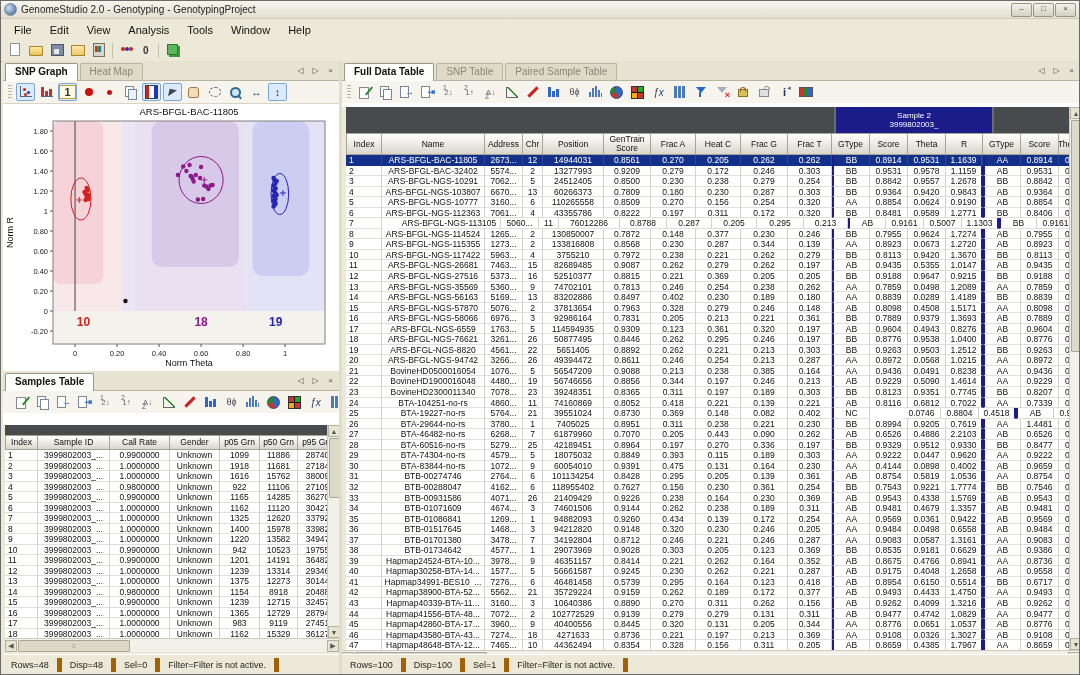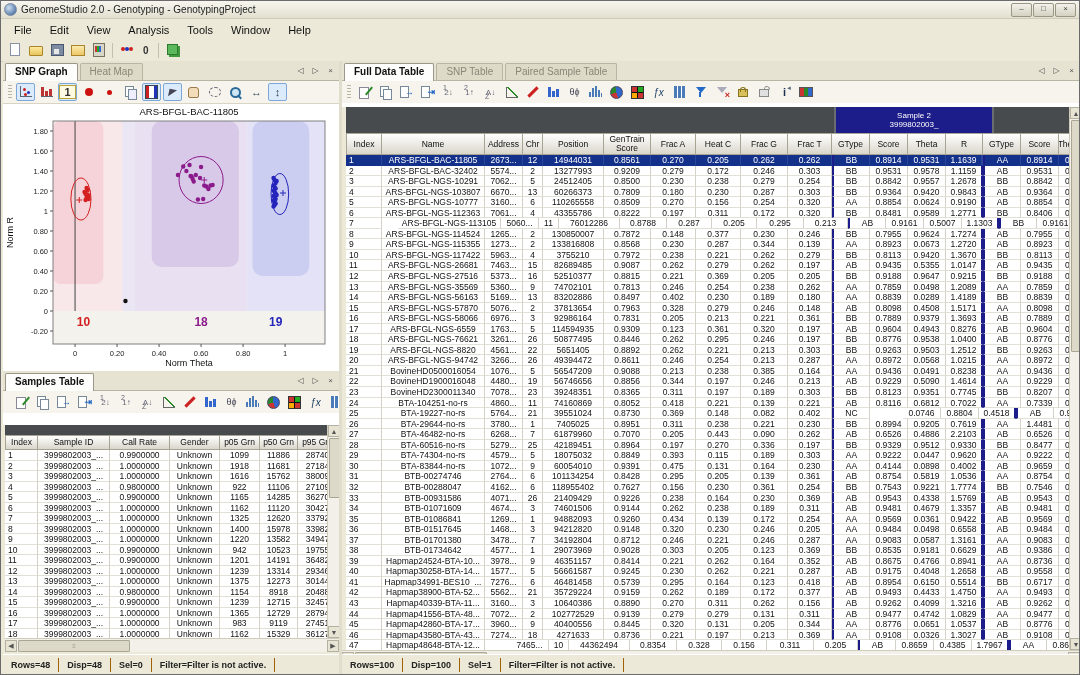--- a/index.html
+++ b/index.html
@@ -110,21 +110,21 @@
   .ggroup{height:100%;background:#1c1c8a;color:#fff;font-size:8px;line-height:9px;text-align:center;padding-top:4px;box-sizing:border-box;border-left:2px solid #6a6d70;border-right:2px solid #6a6d70;overflow:hidden;}
   .sband{height:10px;background:#474b4e;}
   
   .vscroll{position:absolute;width:12px;background:#f2f0e8;border-left:1px solid #cfccbc;}
   .hscroll{position:absolute;height:13px;background:#f2f0e8;border-top:1px solid #cfccbc;display:flex;align-items:center;}
   .sbtn{width:12px;height:12px;background:#e7e4d4;border:1px solid #b5b1a0;box-sizing:border-box;font-size:7px;color:#555;display:flex;align-items:center;justify-content:center;flex:0 0 auto;}
   .thumbv{position:absolute;left:1px;width:10px;background:#dcd9c8;border:1px solid #aaa694;border-radius:1px;}
   .thumbh{height:10px;background:#dcd9c8;border:1px solid #aaa694;border-radius:1px;margin:0 1px;display:flex;align-items:center;justify-content:center;font-size:6px;color:#998;}
   
   .statusbar{position:absolute;height:20px;background:#ece9d8;border-top:1px solid #fff;display:flex;align-items:center;font-size:9px;color:#222;}
-  .statusbar .seg{padding:0 8px;height:14px;line-height:14px;border-right:1px solid #a16207;font-weight:bold;}
+  .statusbar .seg{padding:0 8px;height:14px;line-height:14px;border-right:5px solid #a16207;}
 </style>
 </head>
 <body>
 
 <div id="window">
 
   <div class="titlebar">
     <span class="applogo"></span>
     <span class="title-text">GenomeStudio 2.0 - Genotyping - GenotypingProject</span>
     <span class="winbtns">
@@ -1455,21 +1455,21 @@
           <div class="tcell" style="width: 38px;">0.9108</div>
           <div class="tcell" style="width: 38px;">0.0326</div>
           <div class="tcell gright" style="width: 37px;">1.3027</div>
           <div class="tcell gleft" style="width: 38px;">AB</div>
           <div class="tcell" style="width: 38px;">0.9108</div>
           <div class="tcell" style="width: 20px;">0.</div>
         </div>
         <div class="trow">
           <div class="tcell cleft" style="width: 36px;">47</div>
           <div class="tcell" style="width: 103px;">Hapmap48648-BTA-12...</div>
-          <div class="tcell" style="width: 38px; margin-left: 26px;">7465...</div>
+          <div class="tcell" style="width: 38px;">7465...</div>
           <div class="tcell" style="width: 20px;">10</div>
           <div class="tcell" style="width: 61px;">44362494</div>
           <div class="tcell" style="width: 47px;">0.8354</div>
           <div class="tcell" style="width: 45px;">0.328</div>
           <div class="tcell" style="width: 45px;">0.156</div>
           <div class="tcell" style="width: 47px;">0.311</div>
           <div class="tcell" style="width: 44px;">0.205</div>
           <div class="tcell gleft" style="width: 38px;">AB</div>
           <div class="tcell" style="width: 38px;">0.8659</div>
           <div class="tcell" style="width: 38px;">0.4385</div>

